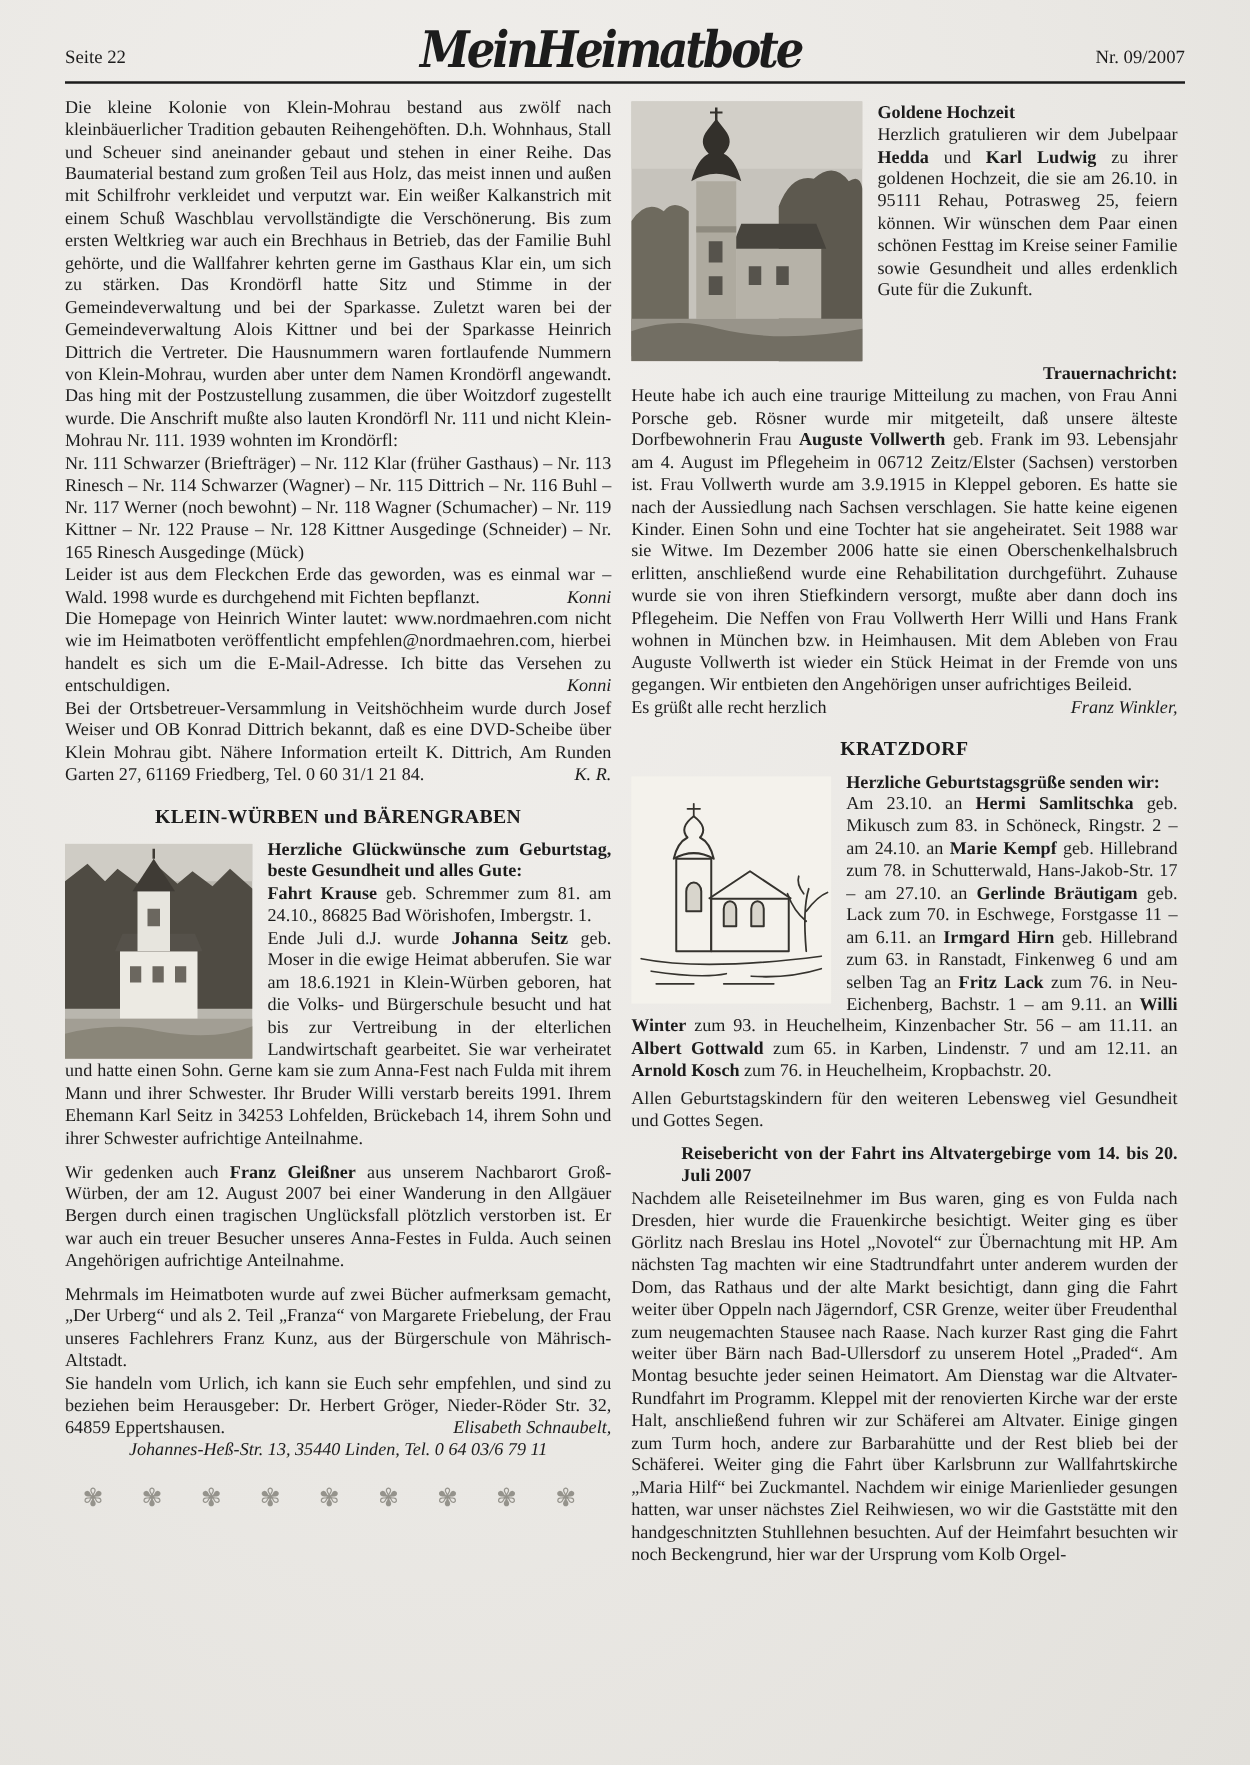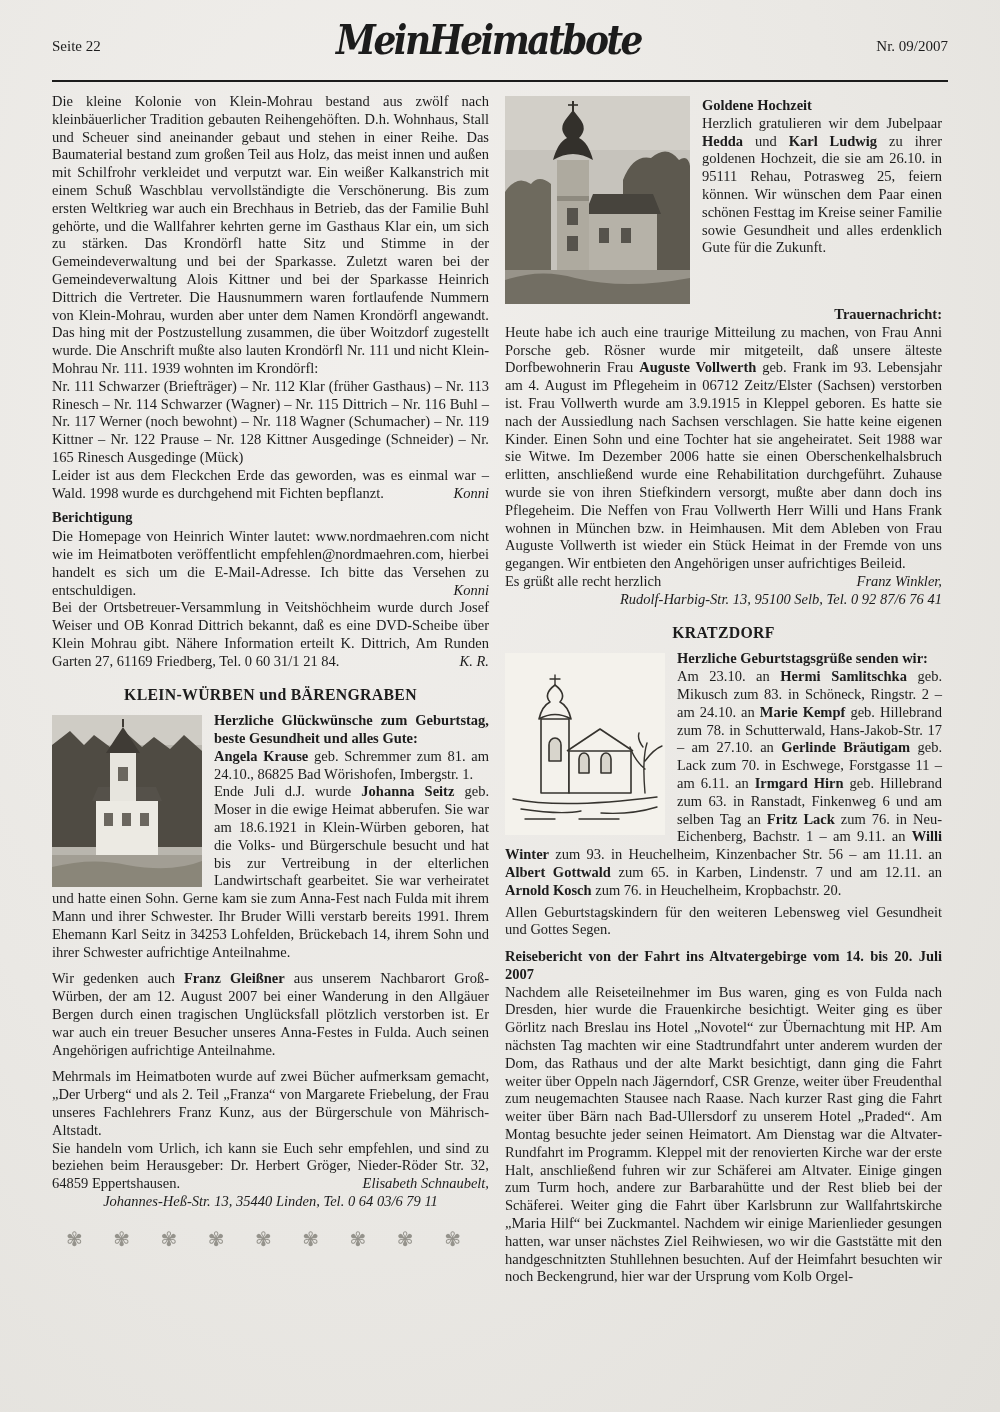--- a/index.html
+++ b/index.html
@@ -1,27 +1,27 @@
 <!DOCTYPE html>
 <html><head>
 <meta charset="utf-8">
 <style>
   html,body{margin:0;padding:0;}
   body{width:1000px;height:1412px;background:#cfccc8;font-family:"Liberation Serif",serif;}
   .page{position:relative;width:1000px;height:1412px;box-sizing:border-box;overflow:hidden;
         background:radial-gradient(ellipse at 35% 25%, #f1efec 0%, #eae8e4 55%, #e2e0db 100%);
         padding:24px 52px 0;color:#1c1c1c;}
-  .header{display:flex;align-items:flex-end;justify-content:space-between;border-bottom:2px solid #1c1c1c;padding-bottom:20px;}
+  .header{display:flex;align-items:flex-end;justify-content:space-between;border-bottom:2px solid #1c1c1c;padding-bottom:5px;}
   .pageno,.issue{font-size:15px;padding-bottom:5px;}
   .masthead{display:inline-block;font-family:"DejaVu Serif",serif;font-weight:700;font-style:italic;
             font-size:36px;line-height:1;letter-spacing:-2.5px;transform:scaleY(1.12);transform-origin:bottom;}
   .cols{display:flex;gap:16px;margin-top:11px;}
   .col{width:437px;font-size:14.5px;line-height:17.8px;text-align:justify;}
   p{margin:0;}
-  .bold{font-weight:bold;}
+  .bold{font-weight:bold;padding-left:40px;}
   .gap{margin-top:4px;}
   .gap2{margin-top:9px;}
   .subhead{font-size:14.5px;font-weight:bold;margin:7px 0 1px;text-align:left;}
   .centerhead{font-weight:bold;text-align:center;font-size:15.8px;margin:15px 0 9px;letter-spacing:.3px;}
   .photo{float:left;margin:3px 12px 2px 0;line-height:0;}
   .sig{float:right;font-style:italic;}
   .greetrow{display:flex;justify-content:space-between;}
   .greetrow i{font-style:italic;}
   .rightline{text-align:right;font-style:italic;}
   .centerline{text-align:center;font-style:italic;}
@@ -41,21 +41,20 @@
     <span class="issue">Nr. 09/2007</span>
   </div>
 
   <div class="cols">
 
     <div class="col">
       <p>Die kleine Kolonie von Klein-Mohrau bestand aus zwölf nach kleinbäuerlicher Tradition gebauten Reihengehöften. D.h. Wohnhaus, Stall und Scheuer sind aneinander gebaut und stehen in einer Reihe. Das Baumaterial bestand zum großen Teil aus Holz, das meist innen und außen mit Schilfrohr verkleidet und verputzt war. Ein weißer Kalkanstrich mit einem Schuß Waschblau vervollständigte die Verschönerung. Bis zum ersten Weltkrieg war auch ein Brechhaus in Betrieb, das der Familie Buhl gehörte, und die Wallfahrer kehrten gerne im Gasthaus Klar ein, um sich zu stärken. Das Krondörfl hatte Sitz und Stimme in der Gemeindeverwaltung und bei der Sparkasse. Zuletzt waren bei der Gemeindeverwaltung Alois Kittner und bei der Sparkasse Heinrich Dittrich die Vertreter. Die Hausnummern waren fortlaufende Nummern von Klein-Mohrau, wurden aber unter dem Namen Krondörfl angewandt. Das hing mit der Postzustellung zusammen, die über Woitzdorf zugestellt wurde. Die Anschrift mußte also lauten Krondörfl Nr. 111 und nicht Klein-Mohrau Nr. 111. 1939 wohnten im Krondörfl:</p>
       <p>Nr. 111 Schwarzer (Briefträger) – Nr. 112 Klar (früher Gasthaus) – Nr. 113 Rinesch – Nr. 114 Schwarzer (Wagner) – Nr. 115 Dittrich – Nr. 116 Buhl – Nr. 117 Werner (noch bewohnt) – Nr. 118 Wagner (Schumacher) – Nr. 119 Kittner – Nr. 122 Prause – Nr. 128 Kittner Ausgedinge (Schneider) – Nr. 165 Rinesch Ausgedinge (Mück)</p>
       <p><span>Leider ist aus dem Fleckchen Erde das geworden, was es einmal war – Wald. 1998 wurde es durchgehend mit Fichten bepflanzt.</span><i class="sig">Konni</i></p>
 
-      <h3 class="subhead">Berichtigung</h3>
       <p><span>Die Homepage von Heinrich Winter lautet: www.nordmaehren.com nicht wie im Heimatboten veröffentlicht empfehlen@nordmaehren.com, hierbei handelt es sich um die E-Mail-Adresse. Ich bitte das Versehen zu entschuldigen.</span><i class="sig">Konni</i></p>
 
       <p><span>Bei der Ortsbetreuer-Versammlung in Veitshöchheim wurde durch Josef Weiser und OB Konrad Dittrich bekannt, daß es eine DVD-Scheibe über Klein Mohrau gibt. Nähere Information erteilt K. Dittrich, Am Runden Garten 27, 61169 Friedberg, Tel. 0 60 31/1 21 84.</span><i class="sig">K. R.</i></p>
 
       <h2 class="centerhead">KLEIN-WÜRBEN und BÄRENGRABEN</h2>
 
       <div class="photo">
         <svg width="150" height="172" viewBox="0 0 150 172">
           <rect width="150" height="172" fill="#b9b6ae"></rect>
           <rect width="150" height="30" fill="#cfccc5"></rect>
@@ -67,21 +66,21 @@
           <line x1="71" y1="4" x2="71" y2="12" stroke="#3f3b35" stroke-width="2"></line>
           <rect x="66" y="52" width="10" height="14" fill="#6b675f"></rect>
           <rect x="52" y="98" width="9" height="13" fill="#6b675f"></rect>
           <rect x="70" y="98" width="9" height="13" fill="#6b675f"></rect>
           <rect x="88" y="98" width="9" height="13" fill="#6b675f"></rect>
           <rect y="140" width="150" height="32" fill="#a29e94"></rect>
           <path d="M0,152 q40,-10 75,-2 q45,8 75,-4 v26 H0 z" fill="#8a8679"></path>
         </svg>
       </div>
       <p class="bold">Herzliche Glückwünsche zum Geburtstag, beste Gesundheit und alles Gute:</p>
-      <p><b>Angela Krause</b> geb. Schremmer zum 81. am 24.10., 86825 Bad Wörishofen, Imbergstr. 1.</p>
+      <p><b>Fahrt Krause</b> geb. Schremmer zum 81. am 24.10., 86825 Bad Wörishofen, Imbergstr. 1.</p>
       <p>Ende Juli d.J. wurde <b>Johanna Seitz</b> geb. Moser in die ewige Heimat abberufen. Sie war am 18.6.1921 in Klein-Würben geboren, hat die Volks- und Bürgerschule besucht und hat bis zur Vertreibung in der elterlichen Landwirtschaft gearbeitet. Sie war verheiratet und hatte einen Sohn. Gerne kam sie zum Anna-Fest nach Fulda mit ihrem Mann und ihrer Schwester. Ihr Bruder Willi verstarb bereits 1991. Ihrem Ehemann Karl Seitz in 34253 Lohfelden, Brückebach 14, ihrem Sohn und ihrer Schwester aufrichtige Anteilnahme.</p>
       <p class="gap2">Wir gedenken auch <b>Franz Gleißner</b> aus unserem Nachbarort Groß-Würben, der am 12. August 2007 bei einer Wanderung in den Allgäuer Bergen durch einen tragischen Unglücksfall plötzlich verstorben ist. Er war auch ein treuer Besucher unseres Anna-Festes in Fulda. Auch seinen Angehörigen aufrichtige Anteilnahme.</p>
       <p class="gap2">Mehrmals im Heimatboten wurde auf zwei Bücher aufmerksam gemacht, „Der Urberg“ und als 2. Teil „Franza“ von Margarete Friebelung, der Frau unseres Fachlehrers Franz Kunz, aus der Bürgerschule von Mährisch-Altstadt.</p>
       <p><span>Sie handeln vom Urlich, ich kann sie Euch sehr empfehlen, und sind zu beziehen beim Herausgeber: Dr. Herbert Gröger, Nieder-Röder Str. 32, 64859 Eppertshausen.</span><i class="sig">Elisabeth Schnaubelt,</i></p>
       <p class="centerline">Johannes-Heß-Str. 13, 35440 Linden, Tel. 0 64 03/6 79 11</p>
 
       <div class="flowers">
         <span>✾</span>
         <span>✾</span>
         <span>✾</span>
@@ -119,21 +118,20 @@
       </div>
       <p class="bold gap">Goldene Hochzeit</p>
       <p>Herzlich gratulieren wir dem Jubelpaar <b>Hedda</b> und <b>Karl Ludwig</b> zu ihrer goldenen Hochzeit, die sie am 26.10. in 95111 Rehau, Potrasweg 25, feiern können. Wir wünschen dem Paar einen schönen Festtag im Kreise seiner Familie sowie Gesundheit und alles erdenklich Gute für die Zukunft.</p>
 
       <p class="indent-head">Trauernachricht:</p>
       <p>Heute habe ich auch eine traurige Mitteilung zu machen, von Frau Anni Porsche geb. Rösner wurde mir mitgeteilt, daß unsere älteste Dorfbewohnerin Frau <b>Auguste Vollwerth</b> geb. Frank im 93. Lebensjahr am 4. August im Pflegeheim in 06712 Zeitz/Elster (Sachsen) verstorben ist. Frau Vollwerth wurde am 3.9.1915 in Kleppel geboren. Es hatte sie nach der Aussiedlung nach Sachsen verschlagen. Sie hatte keine eigenen Kinder. Einen Sohn und eine Tochter hat sie angeheiratet. Seit 1988 war sie Witwe. Im Dezember 2006 hatte sie einen Oberschenkelhalsbruch erlitten, anschließend wurde eine Rehabilitation durchgeführt. Zuhause wurde sie von ihren Stiefkindern versorgt, mußte aber dann doch ins Pflegeheim. Die Neffen von Frau Vollwerth Herr Willi und Hans Frank wohnen in München bzw. in Heimhausen. Mit dem Ableben von Frau Auguste Vollwerth ist wieder ein Stück Heimat in der Fremde von uns gegangen. Wir entbieten den Angehörigen unser aufrichtiges Beileid.</p>
       <p class="greetrow">
           <span>Es grüßt alle recht herzlich</span>
           <i>Franz Winkler,</i>
         </p>
-      <p class="rightline">Rudolf-Harbig-Str. 13, 95100 Selb, Tel. 0 92 87/6 76 41</p>
 
       <h2 class="centerhead">KRATZDORF</h2>
 
       <div class="photo">
         <svg width="160" height="182" viewBox="0 0 160 182">
           <rect width="160" height="182" fill="#f4f2ec"></rect>
           <g fill="#f4f2ec" stroke="#35332e" stroke-width="1.6" stroke-linejoin="round">
             <rect x="36" y="66" width="28" height="74"></rect>
             <path d="M34,66 q16,-9 32,0 q-3,-13 -11,-17 q7,-8 -5,-17 q-12,9 -5,17 q-8,4 -11,17 z"></path>
             <rect x="64" y="98" width="62" height="42"></rect>

